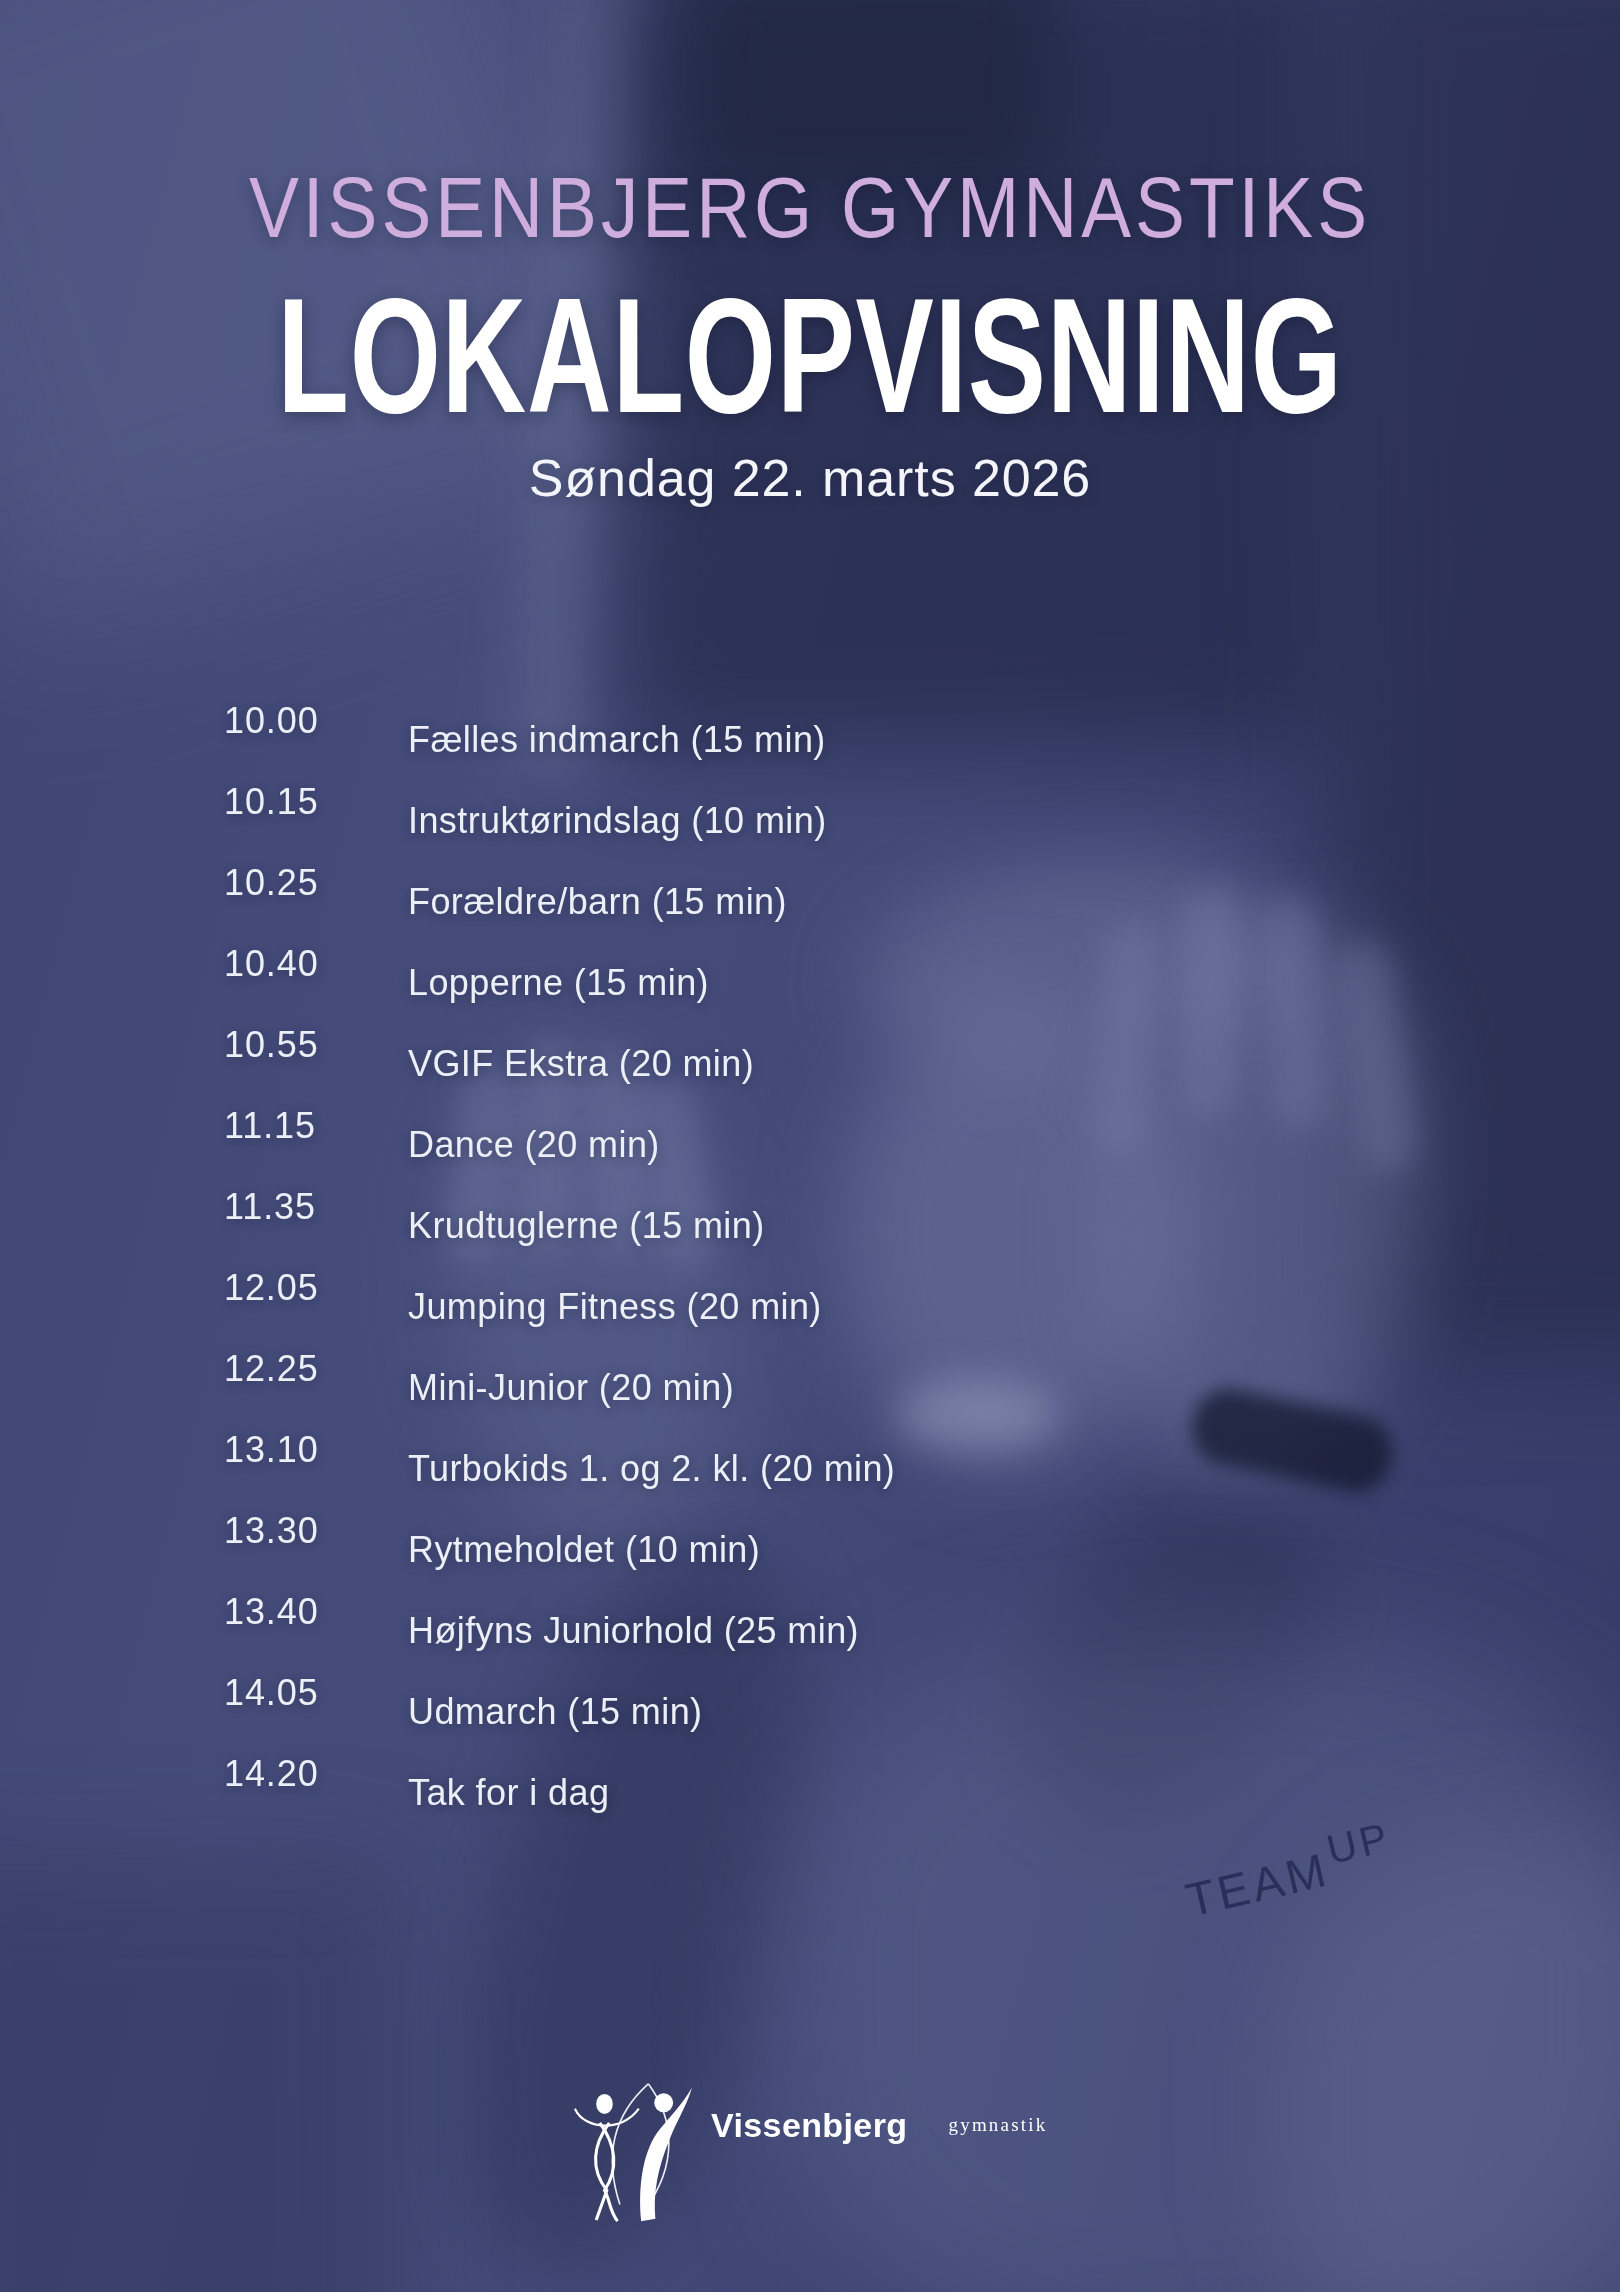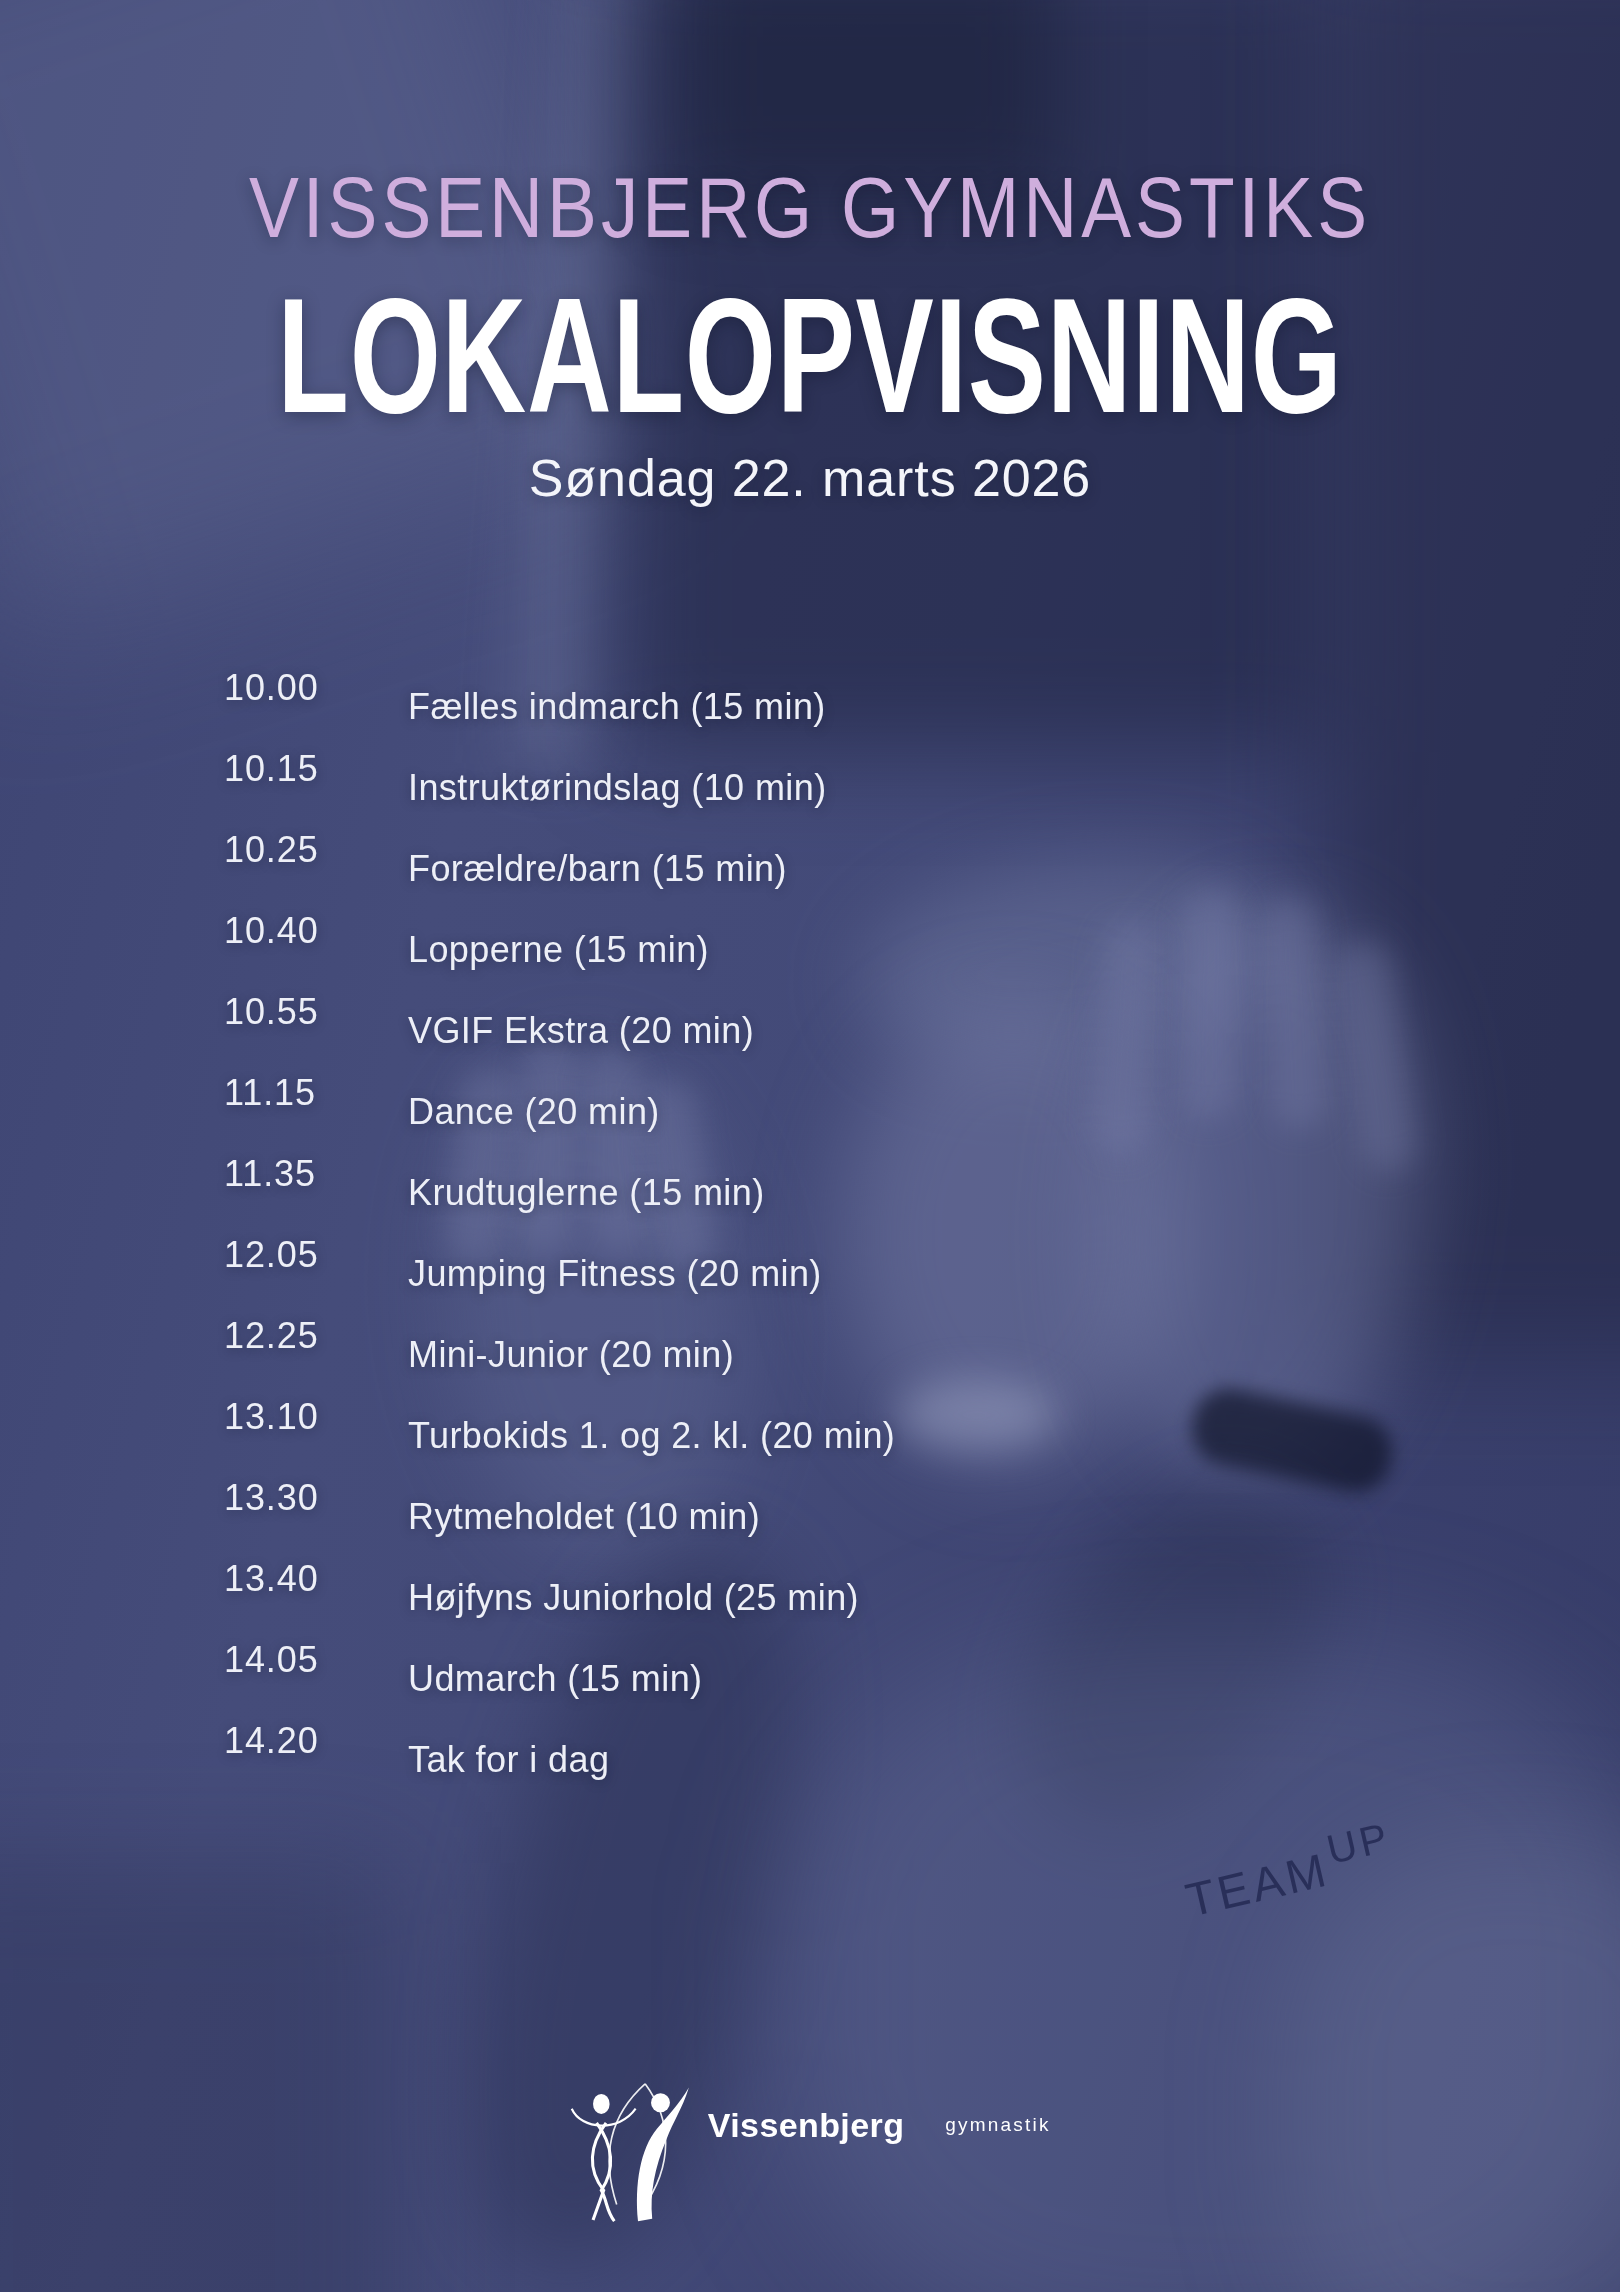--- a/index.html
+++ b/index.html
@@ -62,33 +62,33 @@
     transform:scaleX(.72);
     text-shadow:0 3.6px 19.7px rgba(12,16,38,.35);
   }
   .event-date{
     position:absolute;left:0;top:448px;width:100%;
     font-size:52px;font-weight:400;letter-spacing:0.9px;
     color:#f4f5fa;
     text-shadow:0 1.8px 12.5px rgba(12,16,38,.35);
   }
   
-  .schedule{position:absolute;left:0;top:647px;width:100%;padding-left:224px;box-sizing:border-box;}
+  .schedule{position:absolute;left:0;top:680px;width:100%;padding-left:224px;box-sizing:border-box;}
   .row{display:flex;align-items:center;height:81px;
     font-size:36px;font-weight:400;color:#edeff7;
     text-shadow:0 1.8px 10.7px rgba(12,16,38,.35);}
   .time{flex:0 0 184px;letter-spacing:0.9px;}
   .activity{letter-spacing:0.4px;margin-top:39px;}
   
   .logo{position:absolute;left:50%;top:2080px;transform:translateX(-50%);
     display:flex;align-items:flex-start;gap:0;color:#fff;}
   .logo-mark{width:142px;height:145px;flex:0 0 auto;}
   .logo-text{margin-top:28px;margin-left:-3.6px;display:flex;flex-direction:row;}
   .logo-name{font-size:34px;font-weight:700;letter-spacing:0.4px;line-height:1;}
-  .logo-sub{font-size:19px;font-weight:400;letter-spacing:2.2px;line-height:1;margin-top:7.2px;margin-left:41px;}
+  .logo-sub{font-size:19px;font-weight:400;letter-spacing:2.2px;line-height:1;margin-top:7.2px;margin-left:41px;font-family:Liberation Serif, serif;}
 </style>
 </head>
 <body>
 
 <div class="poster">
 
   <div class="photo">
     <div class="ph light-topleft"></div>
     <div class="ph light-sliver"></div>
     <div class="ph dark-door"></div>

